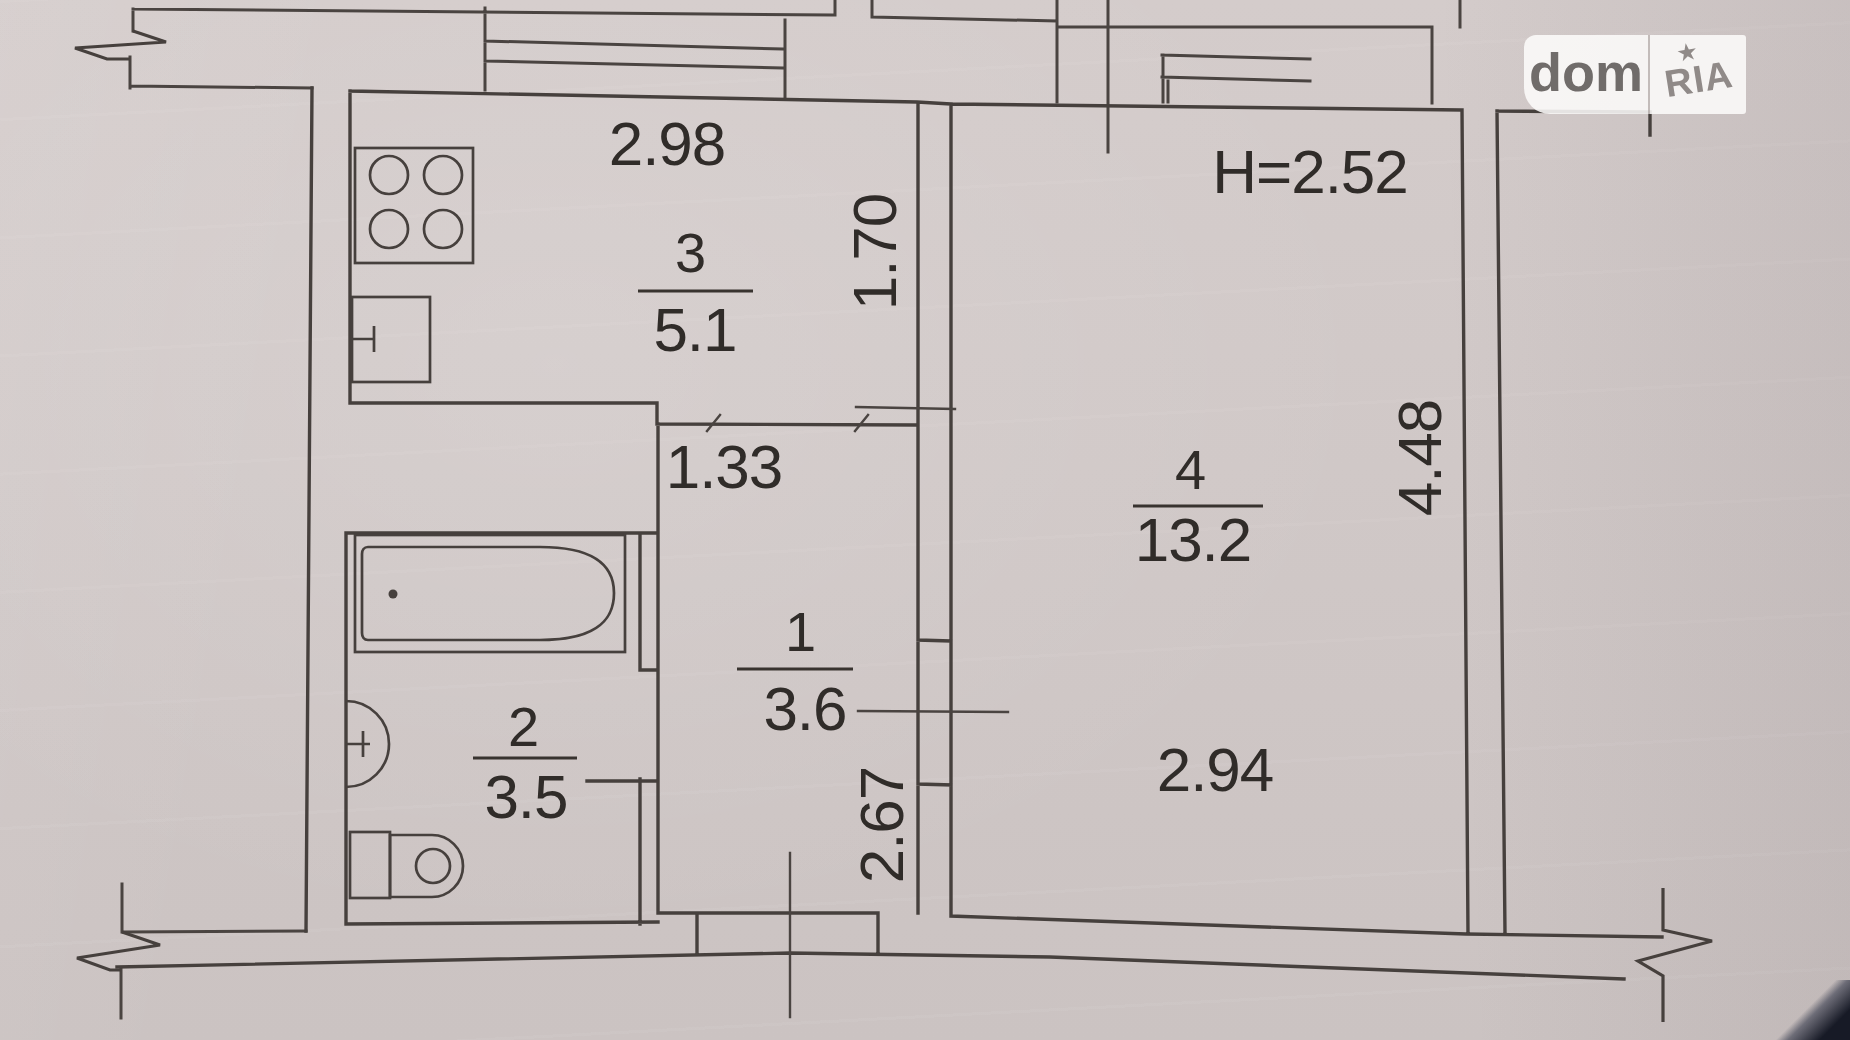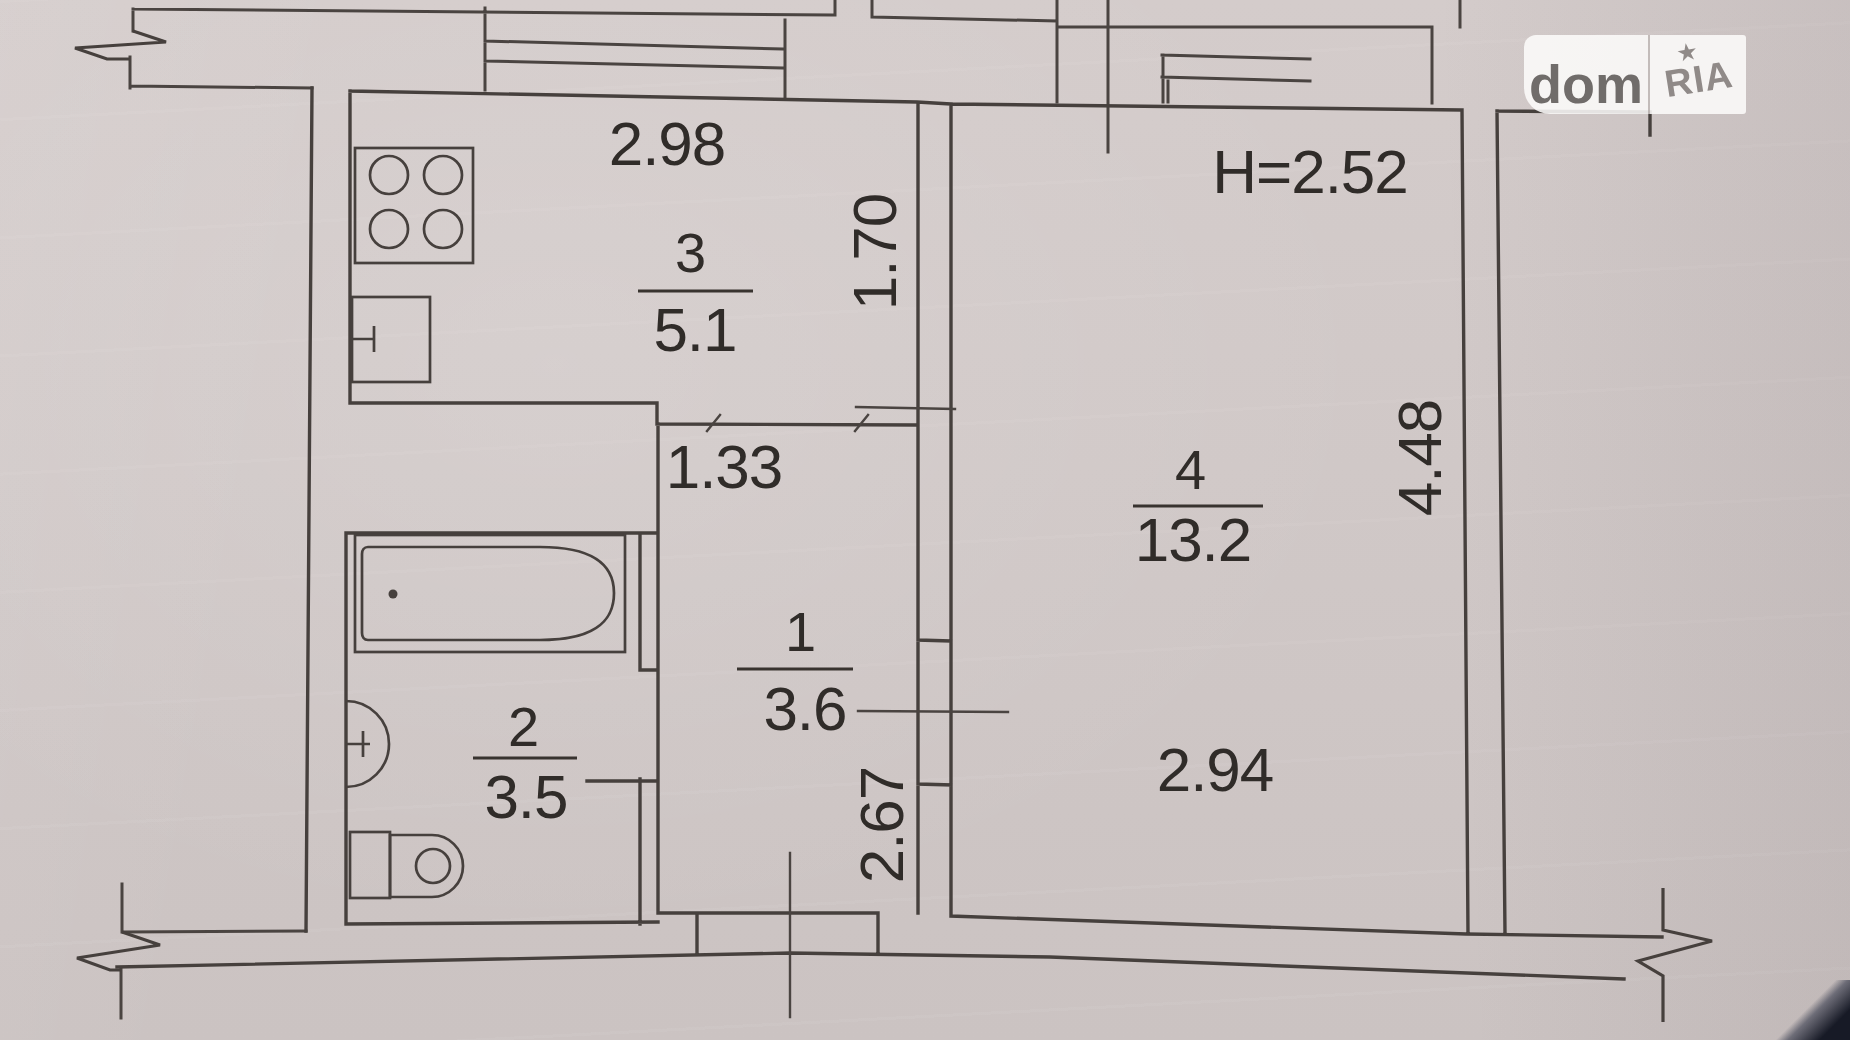--- a/index.html
+++ b/index.html
@@ -26,21 +26,21 @@
   .t-dim{font-size:62px;}
   .t-num{font-size:56px;}
   
   .logo{
     position:absolute;left:1524px;top:35px;width:222px;height:79px;
     display:flex;opacity:0.94;
   }
   .logo .cell{background:rgba(252,251,250,0.93);}
   .logo .left{
     width:124px;border-radius:12px 0 0 26px;
-    display:flex;align-items:flex-end;justify-content:center;
+    display:flex;align-items:center;justify-content:center;
   }
   .logo .divider{width:2px;background:#c3bcba;}
   .logo .right{
     width:96px;border-radius:0 3px 3px 0;position:relative;
     display:flex;align-items:center;justify-content:center;
   }
   .logo .dom{
     font-size:54px;font-weight:700;color:#6b6765;line-height:1;
     letter-spacing:0;transform:translateY(-3px);
   }

